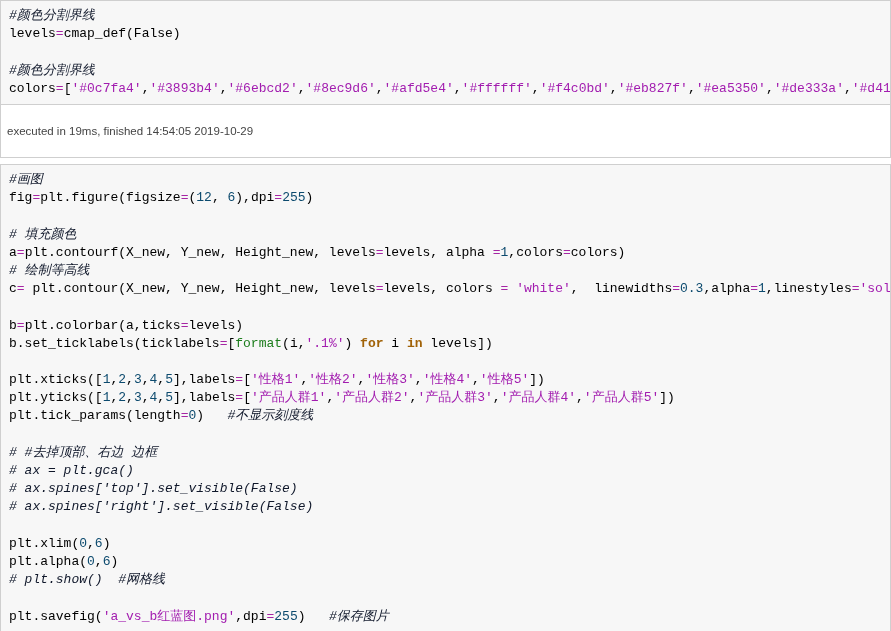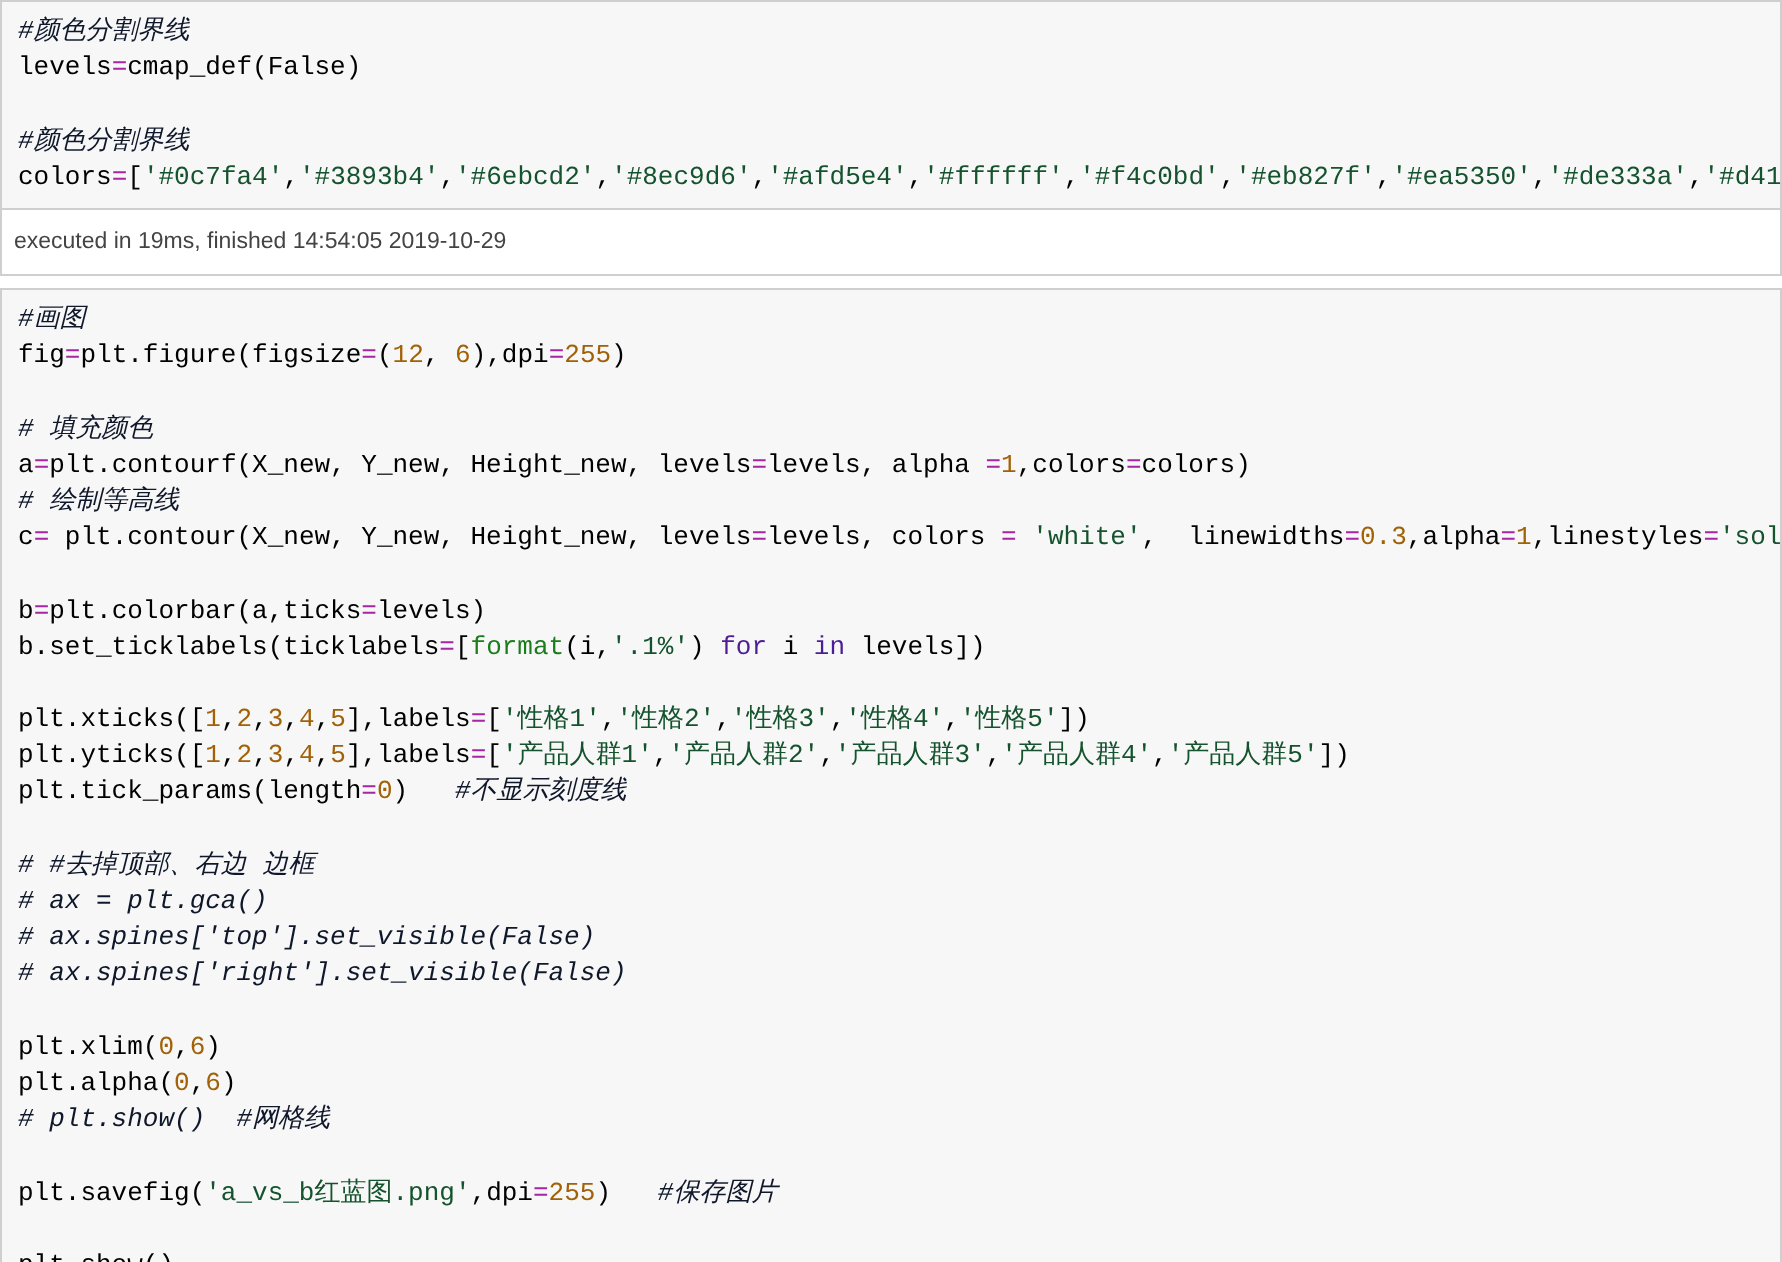--- a/index.html
+++ b/index.html
@@ -19,31 +19,31 @@
   }
   .code-area {
     background: #f7f7f7;
     padding: 6px 8px;
     white-space: pre;
     overflow-x: auto;
   }
   .status {
     background: #ffffff;
     border-top: 1px solid #cfcfcf;
-    padding: 8px 6px;
+    padding: 18px 6px;
     font-family: Arial, sans-serif;
     font-size: 11.5px;
     color: #444;
   }
   .tok-comment { color: #0f172a; font-style: italic; }
   .tok-ident   { color: #000; }
   .tok-op      { color: #a626a4; }
-  .tok-str     { color: #14532d; }
-  .tok-num     { color: #a16207; }
-  .tok-kw      { color: #4c1d95; font-weight: normal; }
+  .tok-str     { color: #a21caf; }
+  .tok-num     { color: #0c4a6e; }
+  .tok-kw      { color: #a16207; font-weight: bold; }
   .tok-builtin { color: #1c7d1c; }
 </style>
 </head>
 <body>
 
 <div class="cell">
   <div class="code-area"><span class="tok-comment">#颜色分割界线</span>
 <span class="tok-ident">levels</span><span class="tok-op">=</span><span class="tok-ident">cmap_def(False)</span>
 
 <span class="tok-comment">#颜色分割界线</span>

